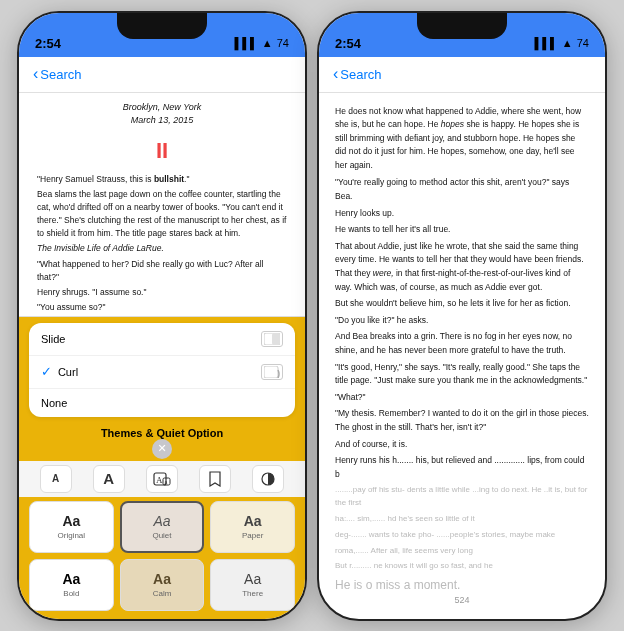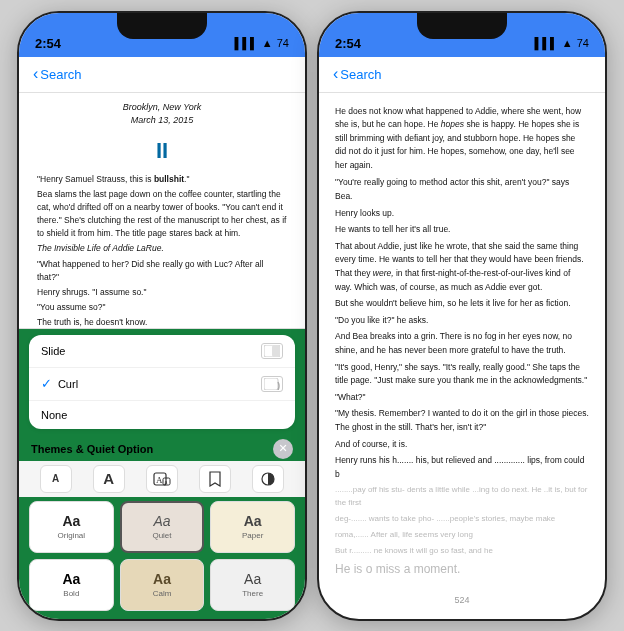--- a/index.html
+++ b/index.html
@@ -72,38 +72,38 @@
       text-align: center;
       font-style: italic;
       font-size: 9px;
       margin-bottom: 6px;
       line-height: 1.5;
     }
     .chapter-num {
       text-align: center;
       font-size: 22px;
       font-weight: 700;
-      color: #0369a1;
+      color: #ef4444;
       margin-bottom: 6px;
     }
     .book-text {
       font-size: 8.5px;
       line-height: 1.55;
       color: #111;
     }
     .book-text p {
       margin-bottom: 2px;
     }
     
     .bottom-panel {
       position: absolute;
       bottom: 0;
       left: 0;
       right: 0;
-      background: #15803d;
+      background: #eab308;
       border-top: 1px solid #ddd;
       padding: 0;
     }
     .slide-options {
       background: #fff;
       border-radius: 12px;
       margin: 6px 10px 4px 10px;
       overflow: hidden;
       box-shadow: 0 1px 4px rgba(0,0,0,0.1);
     }
@@ -130,20 +130,21 @@
       border-radius: 3px;
       display: flex;
       align-items: center;
       justify-content: center;
     }
     .themes-header {
       display: flex;
       align-items: center;
       justify-content: space-between;
       padding: 6px 12px 2px 12px;
+      flex-direction: column;
     }
     .themes-label {
       font-size: 11px;
       font-weight: 600;
       color: #000;
     }
     .close-btn {
       width: 20px;
       height: 20px;
       background: #c7c7cc;
@@ -447,20 +448,21 @@
       <p>That about Addie, just like he wrote, that she said the same thing every time. He wants to tell her that they would have been friends. That they <span class="italic">were,</span> in that first-night-of-the-rest-of-our-lives kind of way. Which was, of course, as much as Addie ever got.</p>
       <p>But she wouldn't believe him, so he lets it live for her as fiction.</p>
       <p>"Do you like it?" he asks.</p>
       <p>And Bea breaks into a grin. There is no fog in her eyes now, no shine, and he has never been more grateful to have the truth.</p>
       <p>"It's good, Henry," she says. "It's really, really good." She taps the title page. "Just make sure you thank me in the acknowledgments."</p>
       <p>"What?"</p>
       <p>"My thesis. Remember? I wanted to do it on the girl in those pieces. The ghost in the still. That's her, isn't it?"</p>
       <p>And of course, it is.</p>
       <p>Henry runs his h....... his, but relieved and ............. lips, from could b</p>
       <p style="color:#bbb; font-size:8px;">........pay off his stu- dents a little while ...ing to do next. He ..it is, but for the first</p>
+      <p style="color:#bbb; font-size:8px;">ha:.... sim,...... hd he's seen so little of it</p>
       <p style="color:#bbb; font-size:8px;">deg-....... wants to take pho- ......people's stories, maybe make</p>
       <p style="color:#bbb; font-size:8px;">roma,...... After all, life seems very long</p>
       <p style="color:#bbb; font-size:8px;">But r......... ne knows it will go so fast, and he</p>
       <p style="color:#bbb; font-size:12px;">He is o miss a moment.</p>
     </div>
 
     <div class="page-num">524</div>
   </div>
 </div>
 

